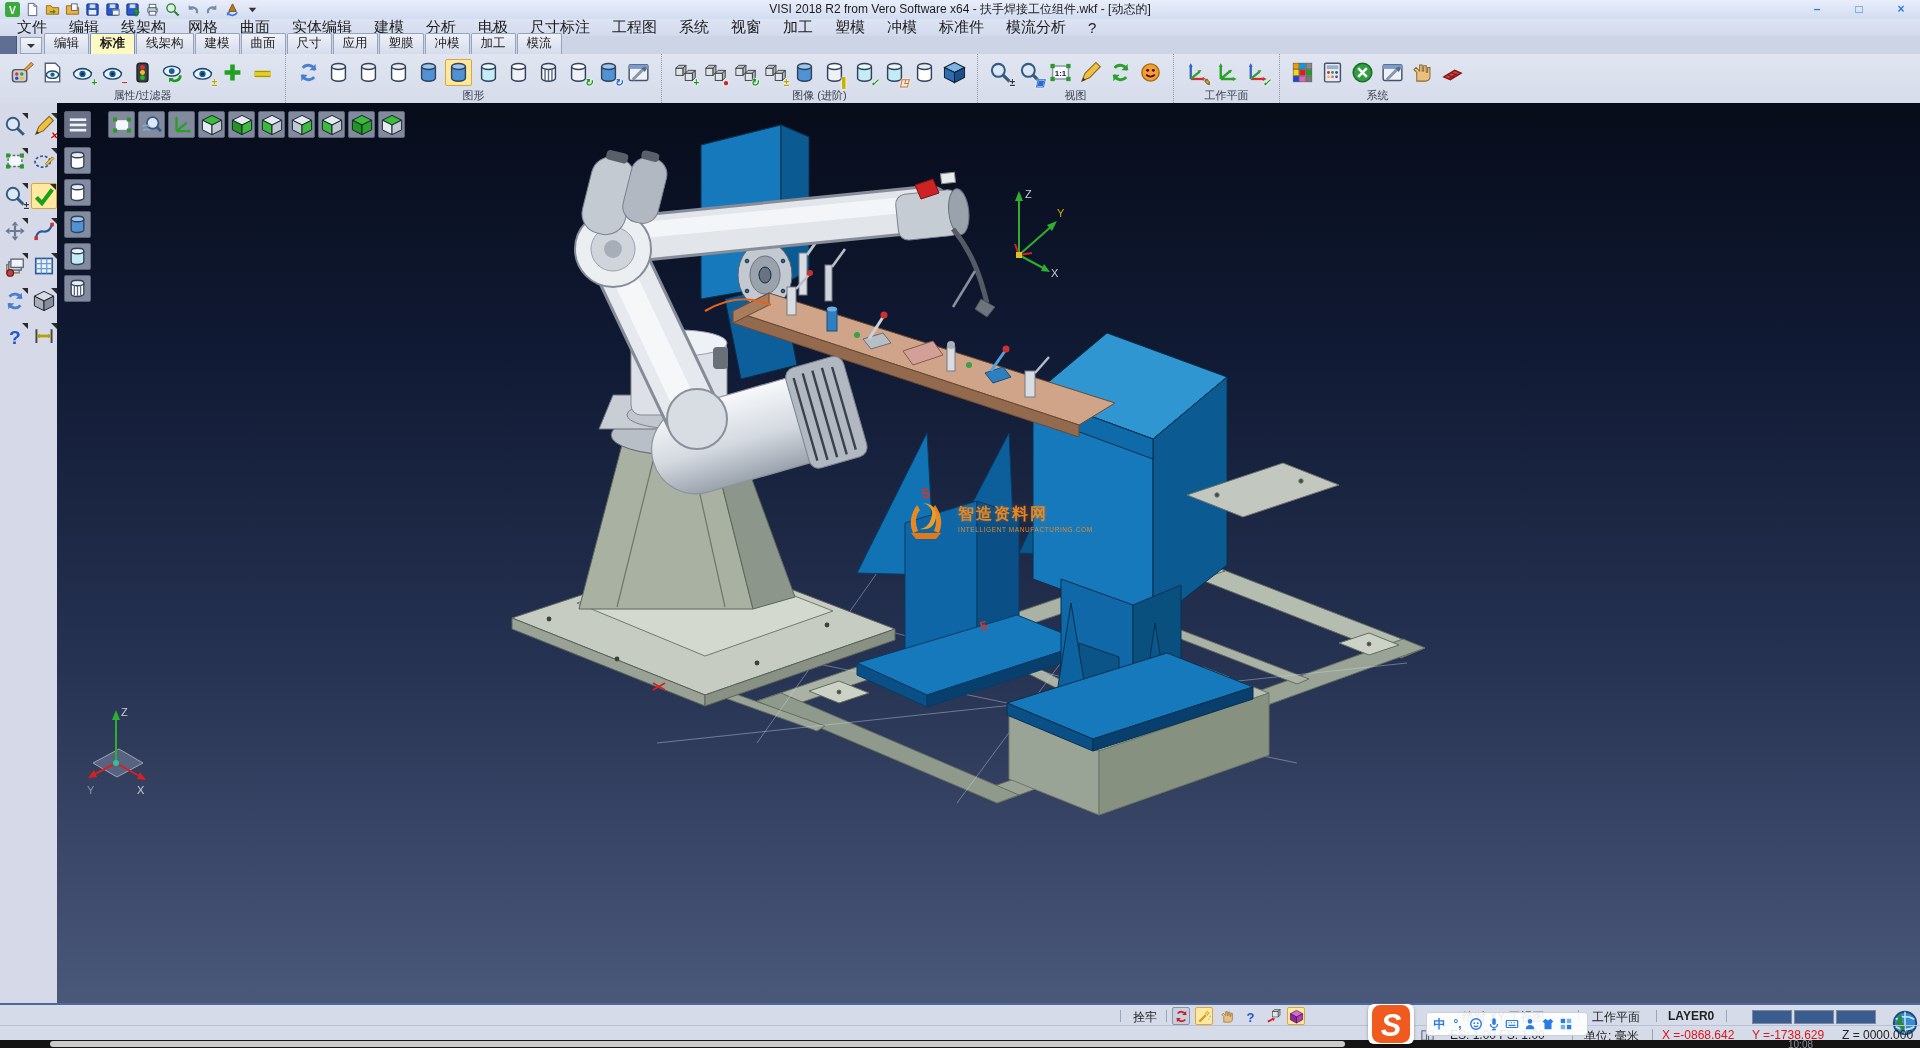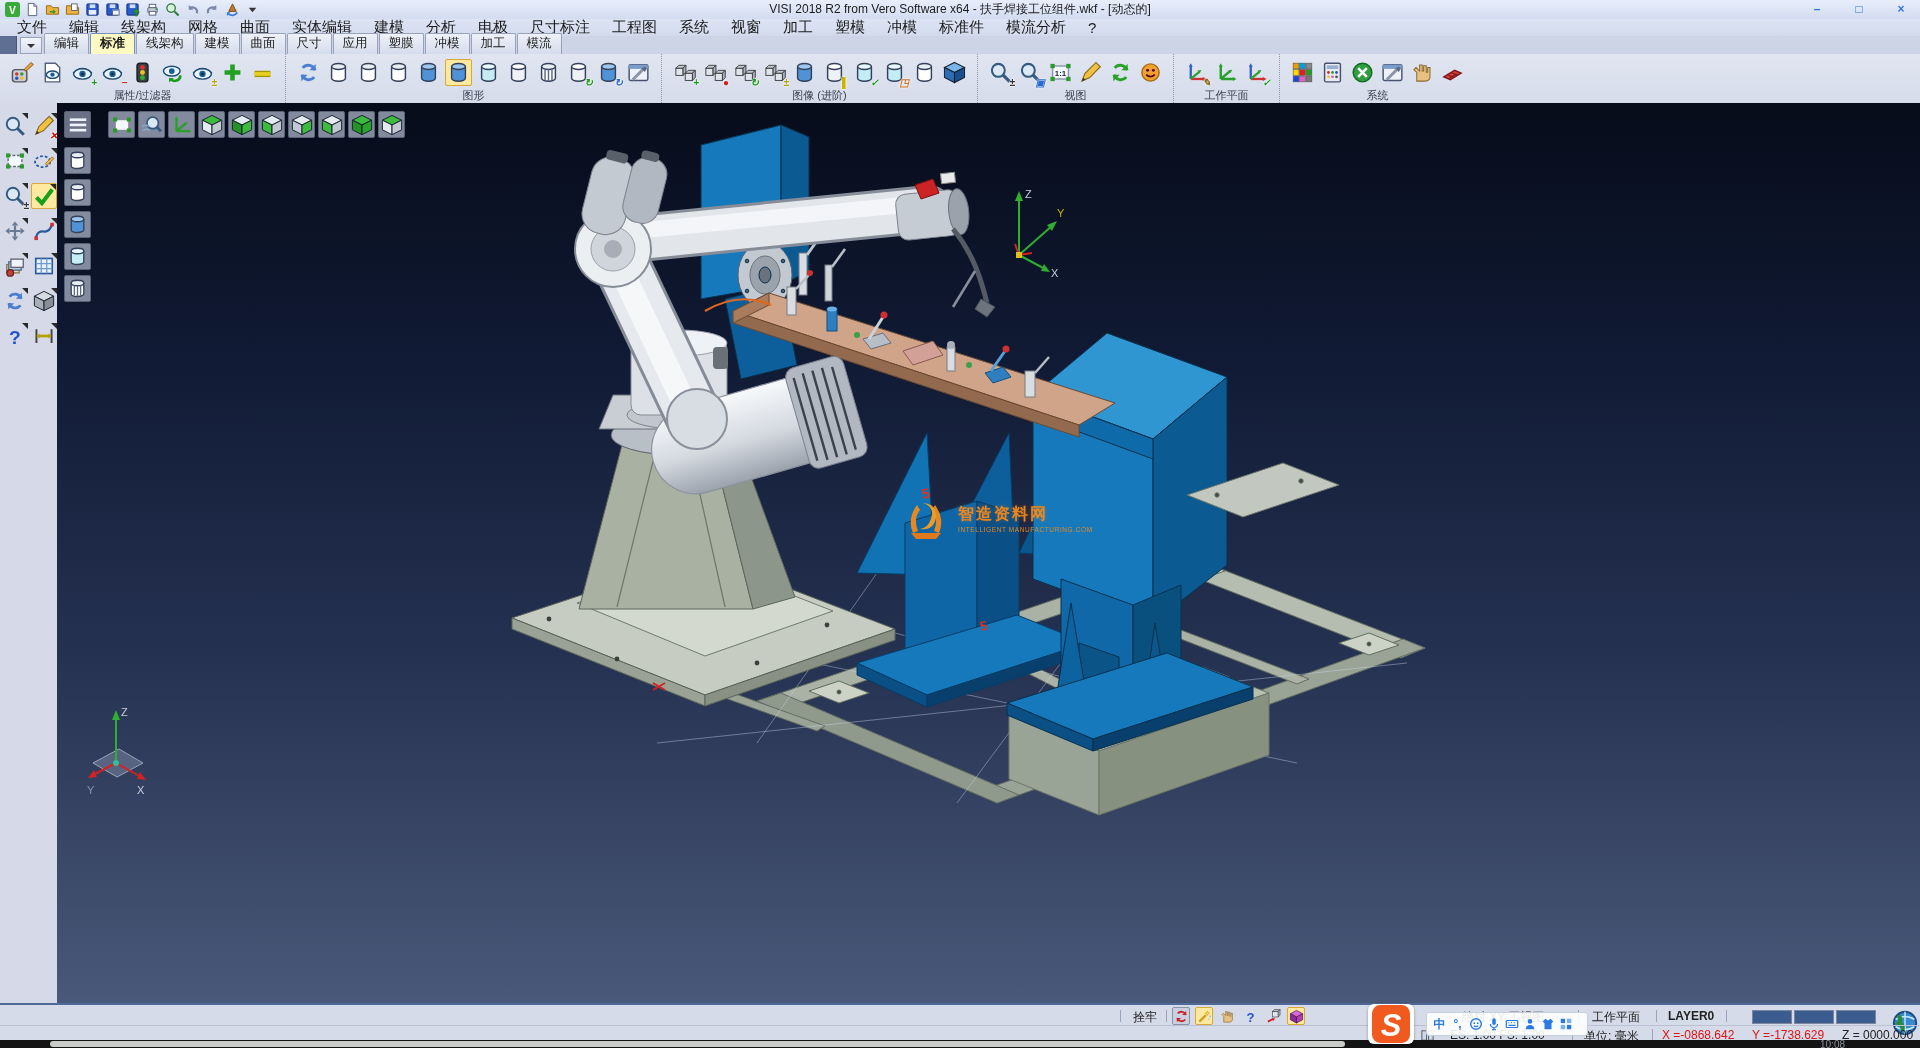--- a/index.html
+++ b/index.html
@@ -88,21 +88,21 @@
   #ime-s{position:absolute;left:0;top:1px;width:46px;height:40px;background:#fff;border-radius:6px;
      box-shadow:0 1px 3px rgba(0,0,0,.35);display:flex;align-items:center;justify-content:center;}
   #ime-s svg{width:38px;height:38px;}
   #ime-pill{position:absolute;left:58px;top:9px;width:152px;height:22px;background:rgba(255,255,255,.9);
      border:1px solid #c8d0dc;border-radius:3px;display:flex;align-items:center;gap:1px;padding:0 4px;}
   #ime-pill .icon{width:17px;height:17px;}
   #ime-pill .icon svg{width:14px;height:14px;}
   
   #taskbar{position:absolute;left:0;top:1040px;width:1920px;height:8px;background:#141414;overflow:hidden;}
   #taskpill{position:absolute;left:50px;top:1px;width:1295px;height:6px;background:#c9ccc9;border-radius:3px;}
-  #taskclock{position:absolute;left:1788px;top:0;font-size:10px;color:#8a8f98;line-height:9px;margin-left:32px;}
+  #taskclock{position:absolute;left:1788px;top:0;font-size:10px;color:#8a8f98;line-height:9px;}
 </style>
 </head>
 <body>
 <div id="app">
 
   <div id="titlebar">
     <div class="qa">
         <span class="icon">
           <svg viewBox="0 0 16 16" xmlns="http://www.w3.org/2000/svg">
             <rect width="16" height="16" rx="3" fill="#3aaa3a"></rect>

